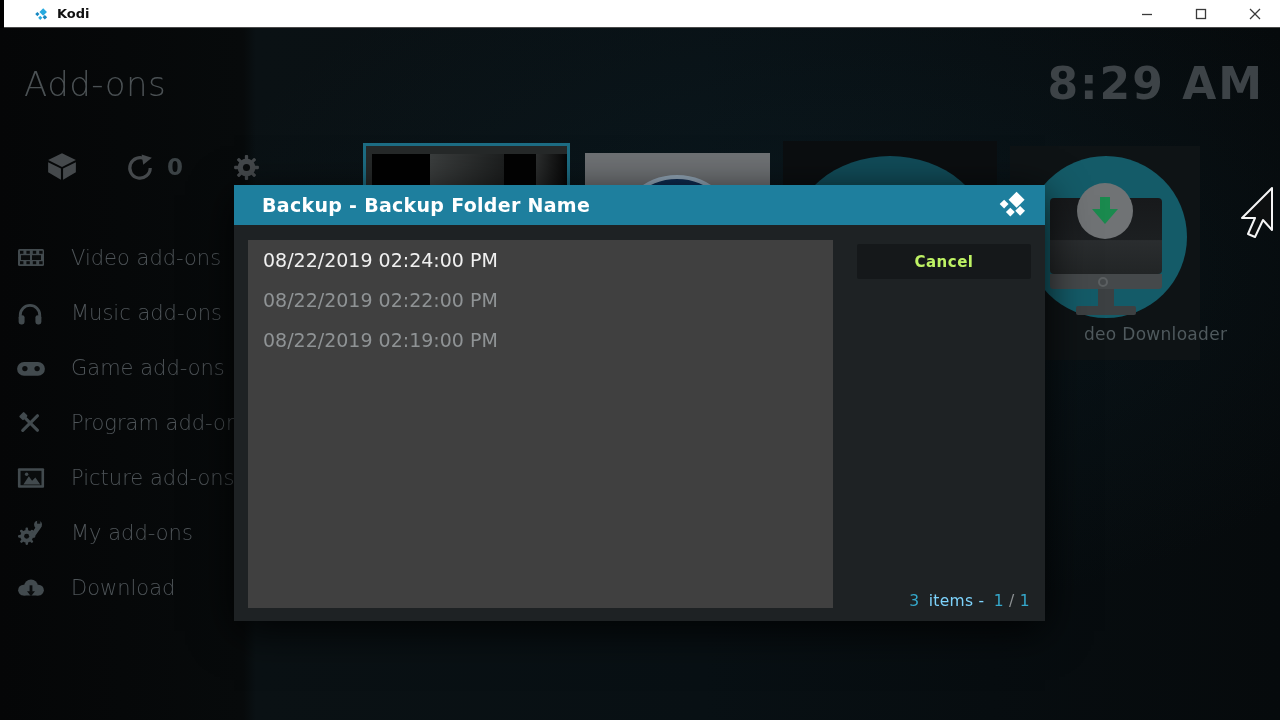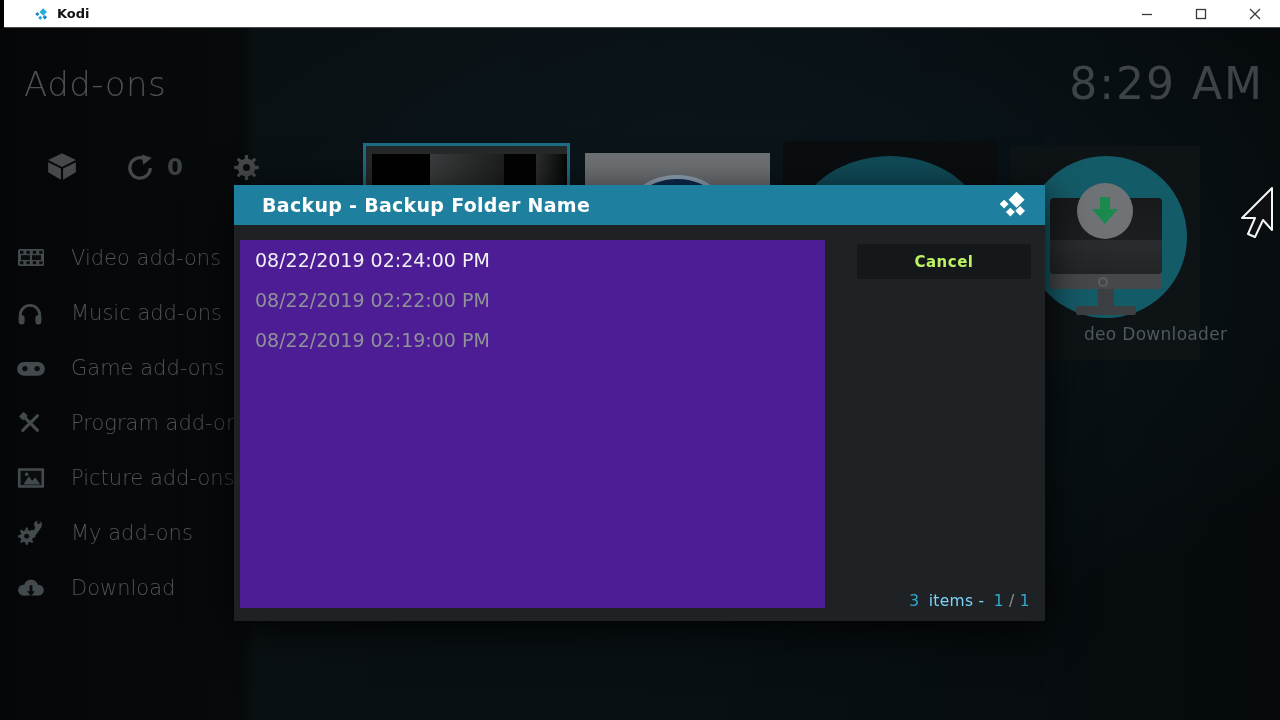--- a/index.html
+++ b/index.html
@@ -15,21 +15,21 @@
   .tb-btn { position:absolute; top:0; width:46px; height:27px; display:flex; align-items:center; justify-content:center; }
   .tb-min { left:1120px; } .tb-max { left:1174px; } .tb-close { left:1228px; }
 
   
   .app { position:absolute; left:0; top:28px; width:1280px; height:692px;
     background:linear-gradient(90deg,#050607 0%,#070a0b 19%,#0a1114 20%,#081014 55%,#060a0c 100%); }
   .content-tint { position:absolute; left:250px; top:0; width:1030px; height:692px;
     background:radial-gradient(ellipse 900px 500px at 55% 35%, rgba(16,40,50,.35), rgba(4,7,9,0) 70%); }
 
   .page-title { position:absolute; left:24px; top:36px; font-size:34px; font-weight:300; color:#4b5154; letter-spacing:.5px; }
-  .clock { position:absolute; right:16px; top:30px; font-size:44px; font-weight:400; color:#3d4347; letter-spacing:2px; }
+  .clock { position:absolute; right:16px; top:30px; font-size:44px; font-weight:700; color:#3d4347; letter-spacing:2px; }
 
   
   .tool { position:absolute; }
   .tool-box { left:46px; top:124px; }
   .tool-refresh { left:126px; top:126px; }
   .tool-count { left:167px; top:126px; font-size:23px; font-weight:700; color:#3b4245; }
   .tool-gear { left:232px; top:125px; }
 
   
   .side-item { position:absolute; left:0; width:240px; height:32px; display:flex; align-items:center; }
@@ -57,21 +57,21 @@
   .t4-dl { position:absolute; left:67px; top:37px; width:56px; height:56px; border-radius:50%; background:#707375;
     display:flex; align-items:center; justify-content:center; }
   .t4-label { position:absolute; left:38px; top:178px; width:190px; font-size:17px; color:#4f595d; letter-spacing:.3px;margin-left:36px; }
 
   
   .dialog { position:absolute; left:234px; top:157px; width:811px; height:436px; z-index:10;
     background:#1e2224; box-shadow:0 10px 40px rgba(0,0,0,.85); }
   .dlg-header { position:absolute; left:0; top:0; width:811px; height:40px; background:#1e7f9e; }
   .dlg-title { position:absolute; left:28px; top:0; line-height:40px; font-size:19px; font-weight:700; color:#ffffff; letter-spacing:.3px; }
   .dlg-logo { position:absolute; right:16px; top:4px; width:32px; height:32px; }
-  .dlg-panel { position:absolute; left:6px; top:55px; width:585px; height:368px; background:#4c1d95; }
+  .dlg-panel { position:absolute; left:14px; top:55px; width:585px; height:368px; background:#404040; }
   .dlg-row { position:relative; height:40px; line-height:40px; padding-left:15px; font-size:19px; color:#8f9395; }
   .dlg-row.focused { color:#f0f0f0; }
   .dlg-cancel { position:absolute; left:623px; top:59px; width:174px; height:35px; background:#15181a;
     border:none; border-radius:2px; color:#bef264; font-size:15px; font-weight:700; letter-spacing:.5px;
     font-family:inherit; display:flex; align-items:center; justify-content:center; cursor:pointer; }
   .dlg-footer { position:absolute; right:15px; bottom:11px; font-size:15.5px; letter-spacing:.3px; }
   .dlg-footer .teal { color:#35a8cb; }
   .dlg-footer .gray { color:#7dd3fc; margin:0 4px; }
   .dlg-footer .gray2 { color:#8d9193; }
 

